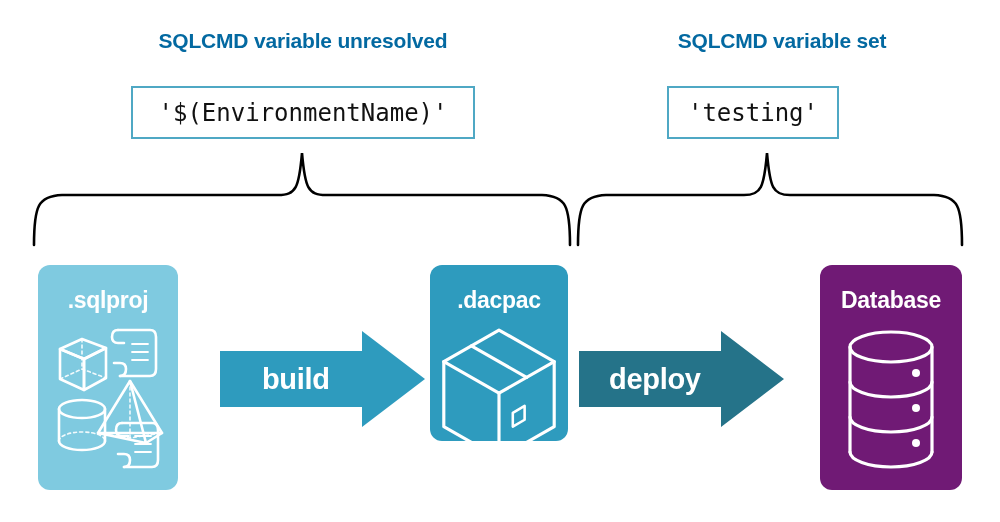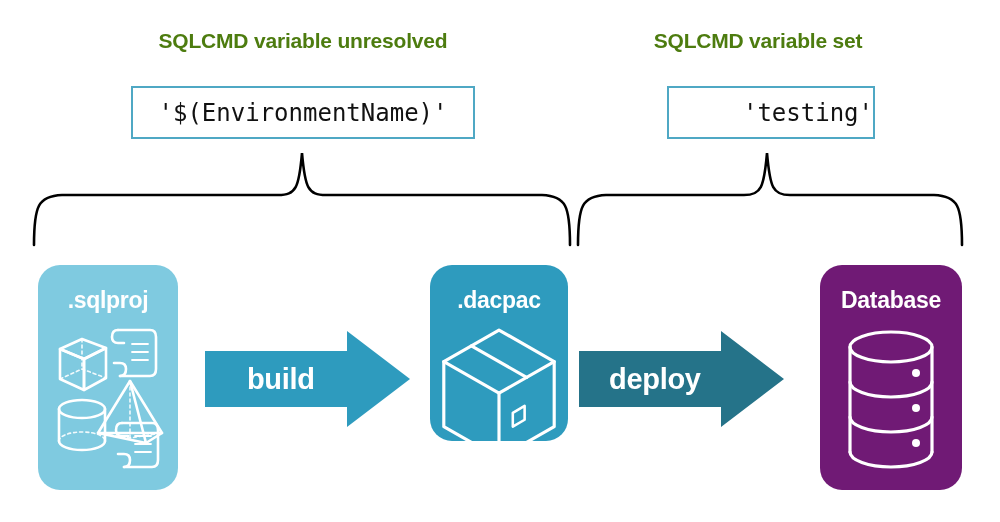--- a/index.html
+++ b/index.html
@@ -22,58 +22,58 @@
     width: 1000px;
     height: 522px;
   }
 
   
   .heading {
     position: absolute;
     font-family: "Liberation Sans", sans-serif;
     font-weight: bold;
     font-size: 21px;
-    color: #4d7c0f;
+    color: #0369a1;
     text-align: center;
     white-space: nowrap;
     letter-spacing: -0.2px;
   }
   #heading-left  { left: 33px;  top: 29px; width: 540px; }
-  #heading-right { left: 566px; top: 29px; width: 384px; }
+  #heading-right { left: 590px; top: 29px; width: 384px; }
 
   
   .code-box {
     position: absolute;
     border: 2px solid #4FA8C4;
     background: #ffffff;
     box-sizing: border-box;
     display: flex;
     align-items: center;
     justify-content: center;
     font-family: "DejaVu Sans Mono", "Liberation Mono", monospace;
     font-size: 24px;
     color: #111111;
     white-space: nowrap;
   }
   #code-box-left  { left: 131px; top: 86px; width: 344px; height: 53px; }
-  #code-box-right { left: 667px; top: 86px; width: 208px; height: 53px; justify-content: flex-end; }
+  #code-box-right { left: 667px; top: 86px; width: 172px; height: 53px; }
 
   
   #brace-layer {
     position: absolute;
     left: 0; top: 0;
     width: 1000px;
     height: 522px;
     pointer-events: none;
   }
 
   
   .node-box {
     position: absolute;
-    border-radius: 22px;
+    border-radius: 12px;
     box-sizing: border-box;
   }
   .node-title {
     position: absolute;
     top: 22px;
     left: 0;
     width: 100%;
     text-align: center;
     color: #ffffff;
     font-family: "Liberation Sans", sans-serif;
@@ -93,21 +93,21 @@
   #box-sqlproj  { left: 38px;  top: 265px; width: 140px; height: 225px; background: #7FCAE0; }
   #box-dacpac   { left: 430px; top: 265px; width: 138px; height: 176px; background: #2E9BBE; }
   #box-database { left: 820px; top: 265px; width: 142px; height: 225px; background: #701a75; }
 
   
   .arrow-wrap {
     position: absolute;
     top: 331px;
     height: 96px;
   }
-  #arrow-build  { left: 205px; width: 205px; }
+  #arrow-build  { left: 220px; width: 205px; }
   #arrow-deploy { left: 579px; width: 205px; }
 
   .arrow-svg { display: block; width: 100%; height: 100%; }
 
   .arrow-label {
     position: absolute;
     top: 0;
     left: 0;
     width: 74%;
     height: 100%;

